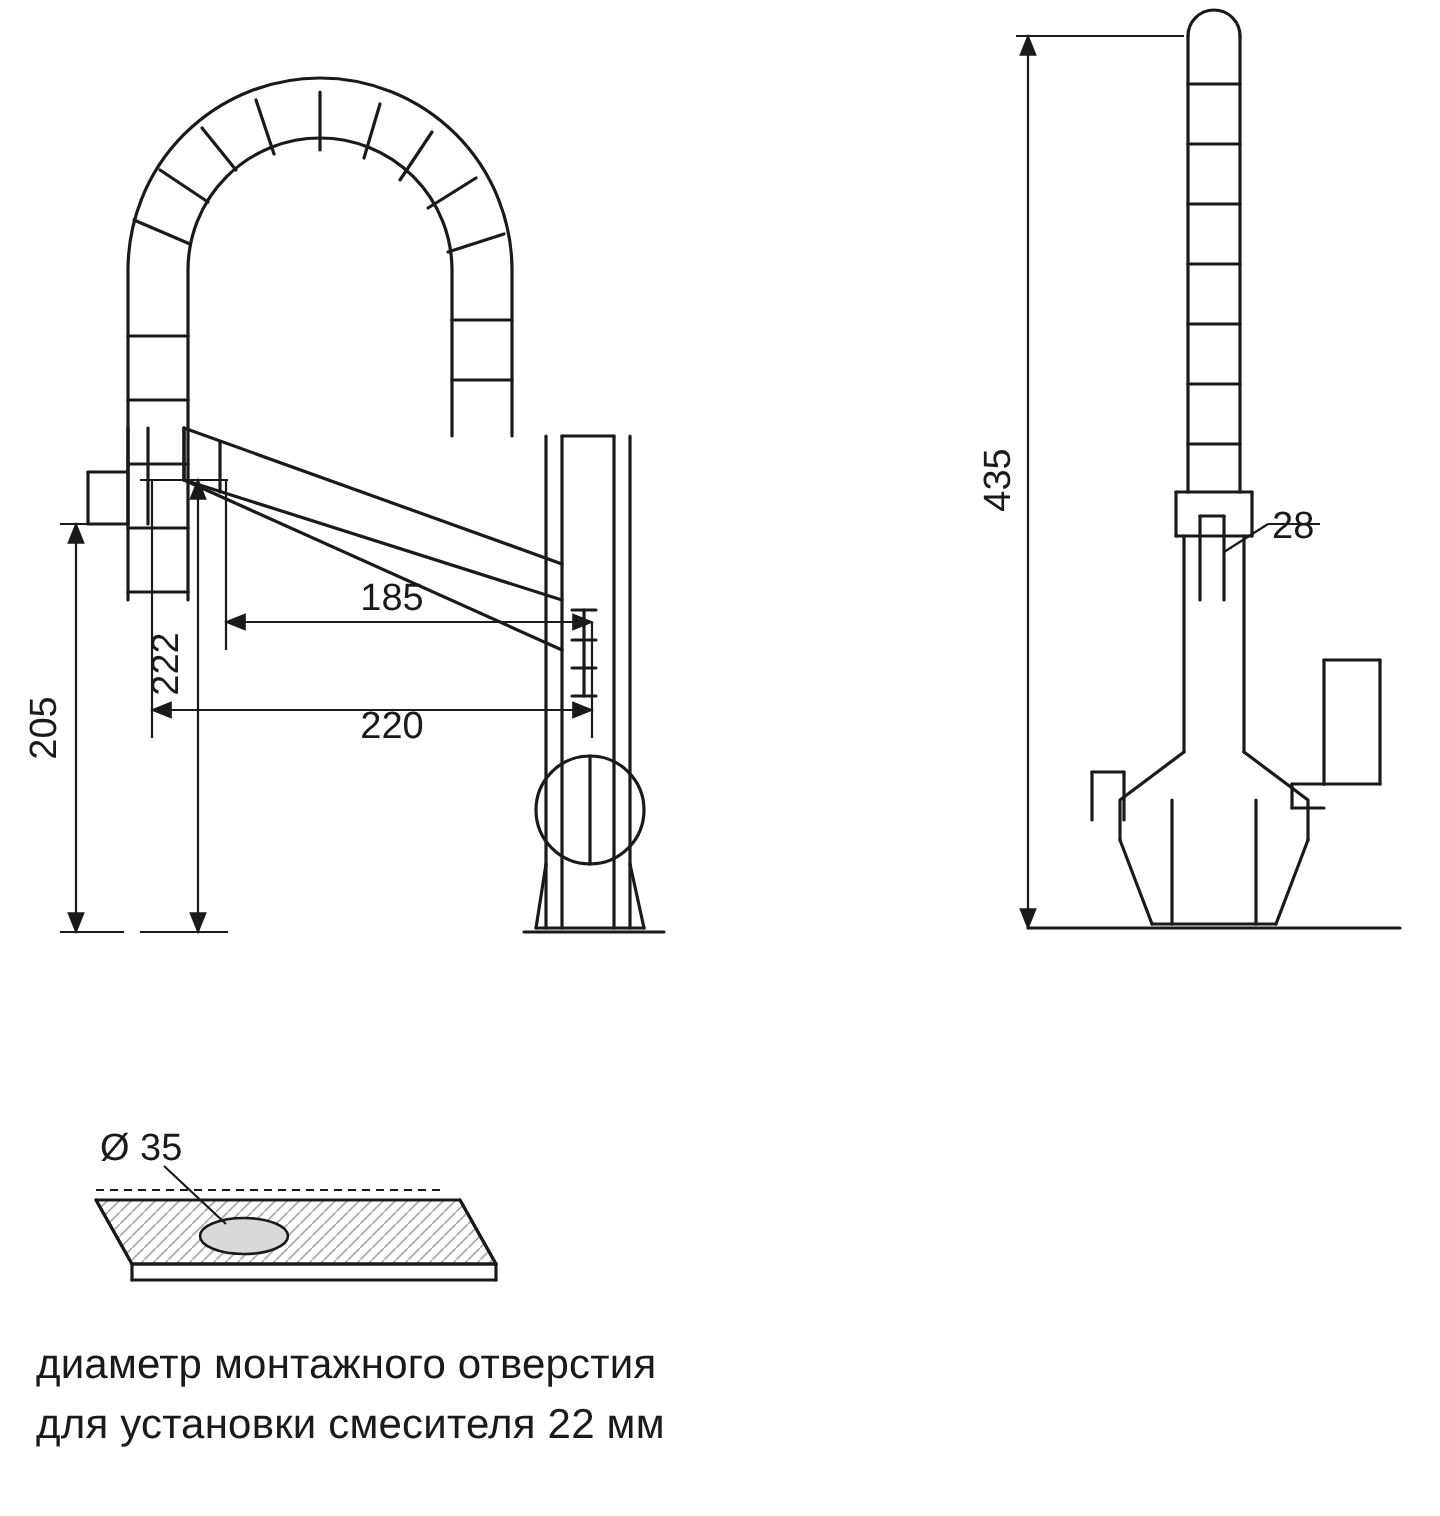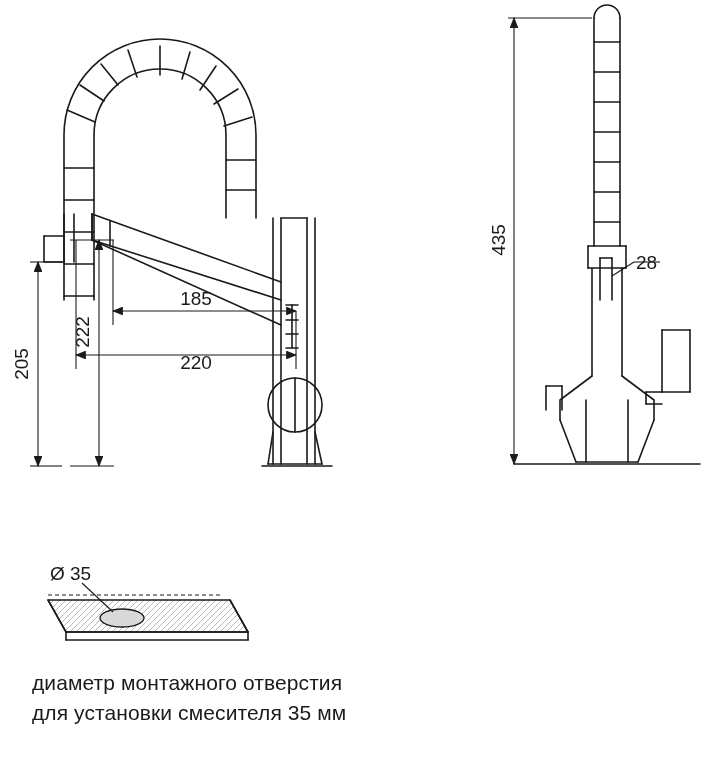--- a/index.html
+++ b/index.html
@@ -24,21 +24,21 @@
   }
   svg.diagram {
     position: absolute;
     left: 0;
     top: 0;
     width: 720px;
     height: 758px;
   }
   .caption {
     position: absolute;
-    left: 32px;
+    left: 18px;
     top: 668px;
     width: 560px;
     font-size: 21px;
     line-height: 30px;
     color: #1a1a1a;
     letter-spacing: 0.1px;
   }
   .caption div { white-space: nowrap; }
 </style>
 </head>
@@ -228,15 +228,15 @@
       <text x="196" y="305" font-size="19" text-anchor="middle">185</text>
       <text x="196" y="369" font-size="19" text-anchor="middle">220</text>
       <text x="505" y="240" font-size="19" text-anchor="middle" transform="rotate(-90 505 240)">435</text>
       <text x="636" y="269" font-size="19">28</text>
       <text x="50" y="580" font-size="19">Ø 35</text>
     </g>
   </svg>
 
   <div class="caption">
     <div>диаметр монтажного отверстия</div>
-    <div>для установки смесителя 35 мм</div>
+    <div>для установки смесителя 22 мм</div>
   </div>
 </div>
 
 </body></html>

